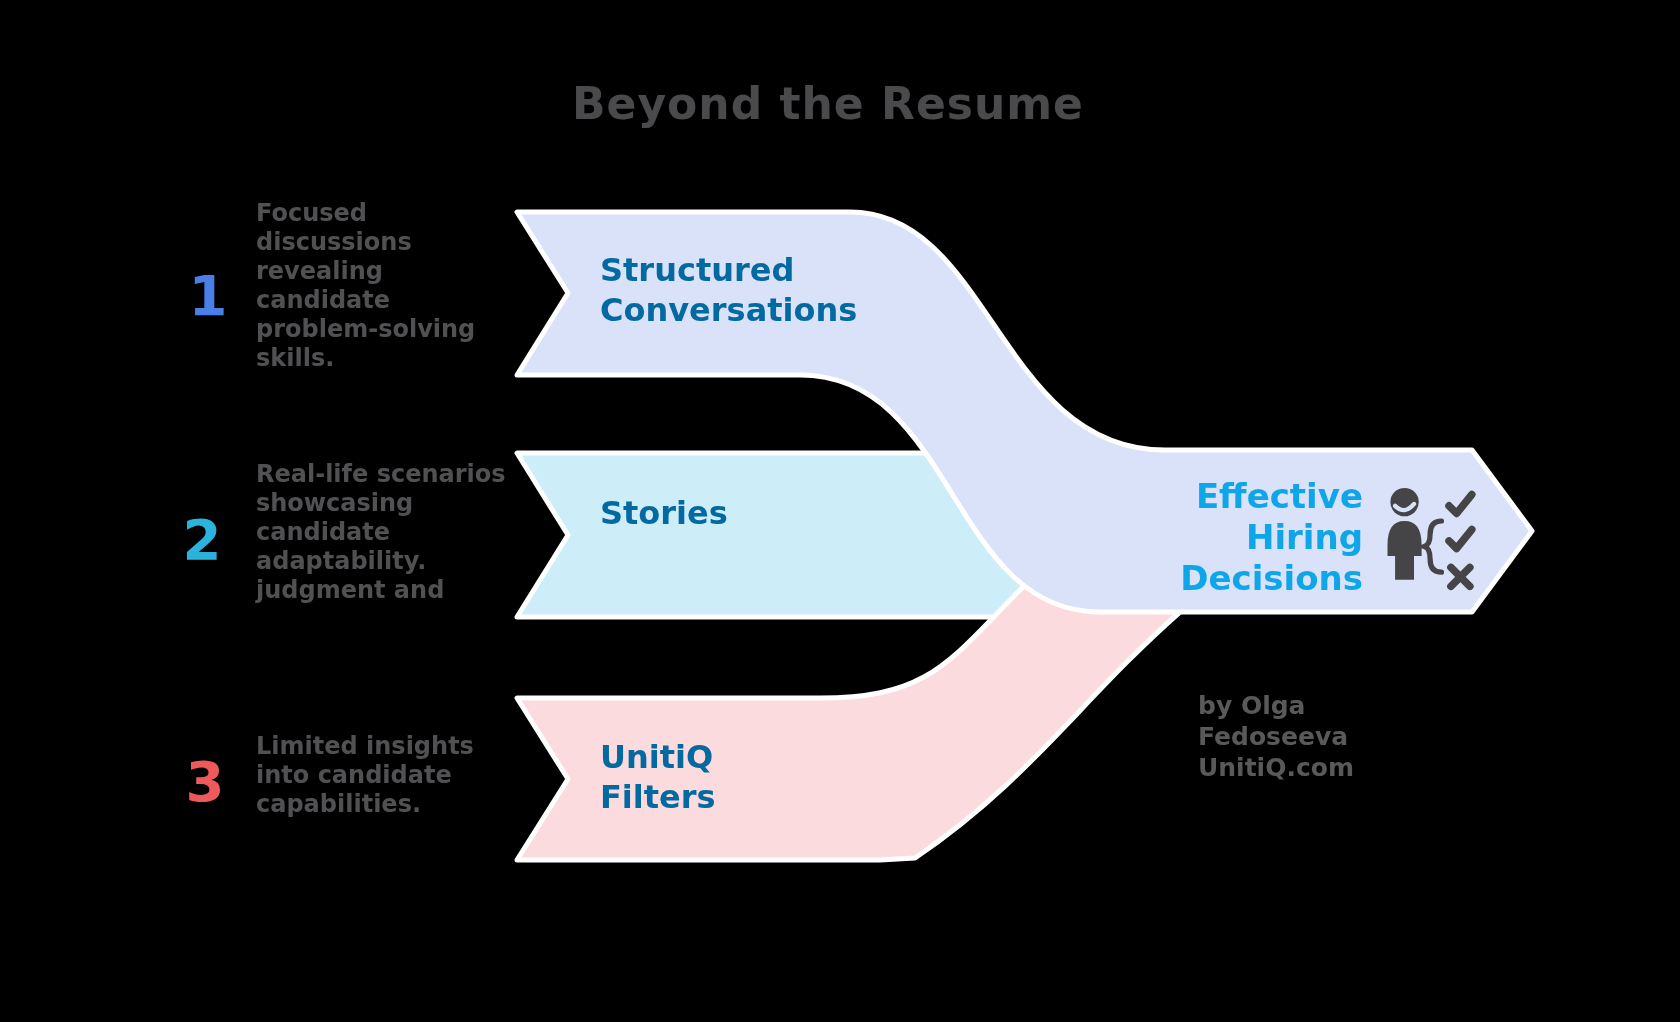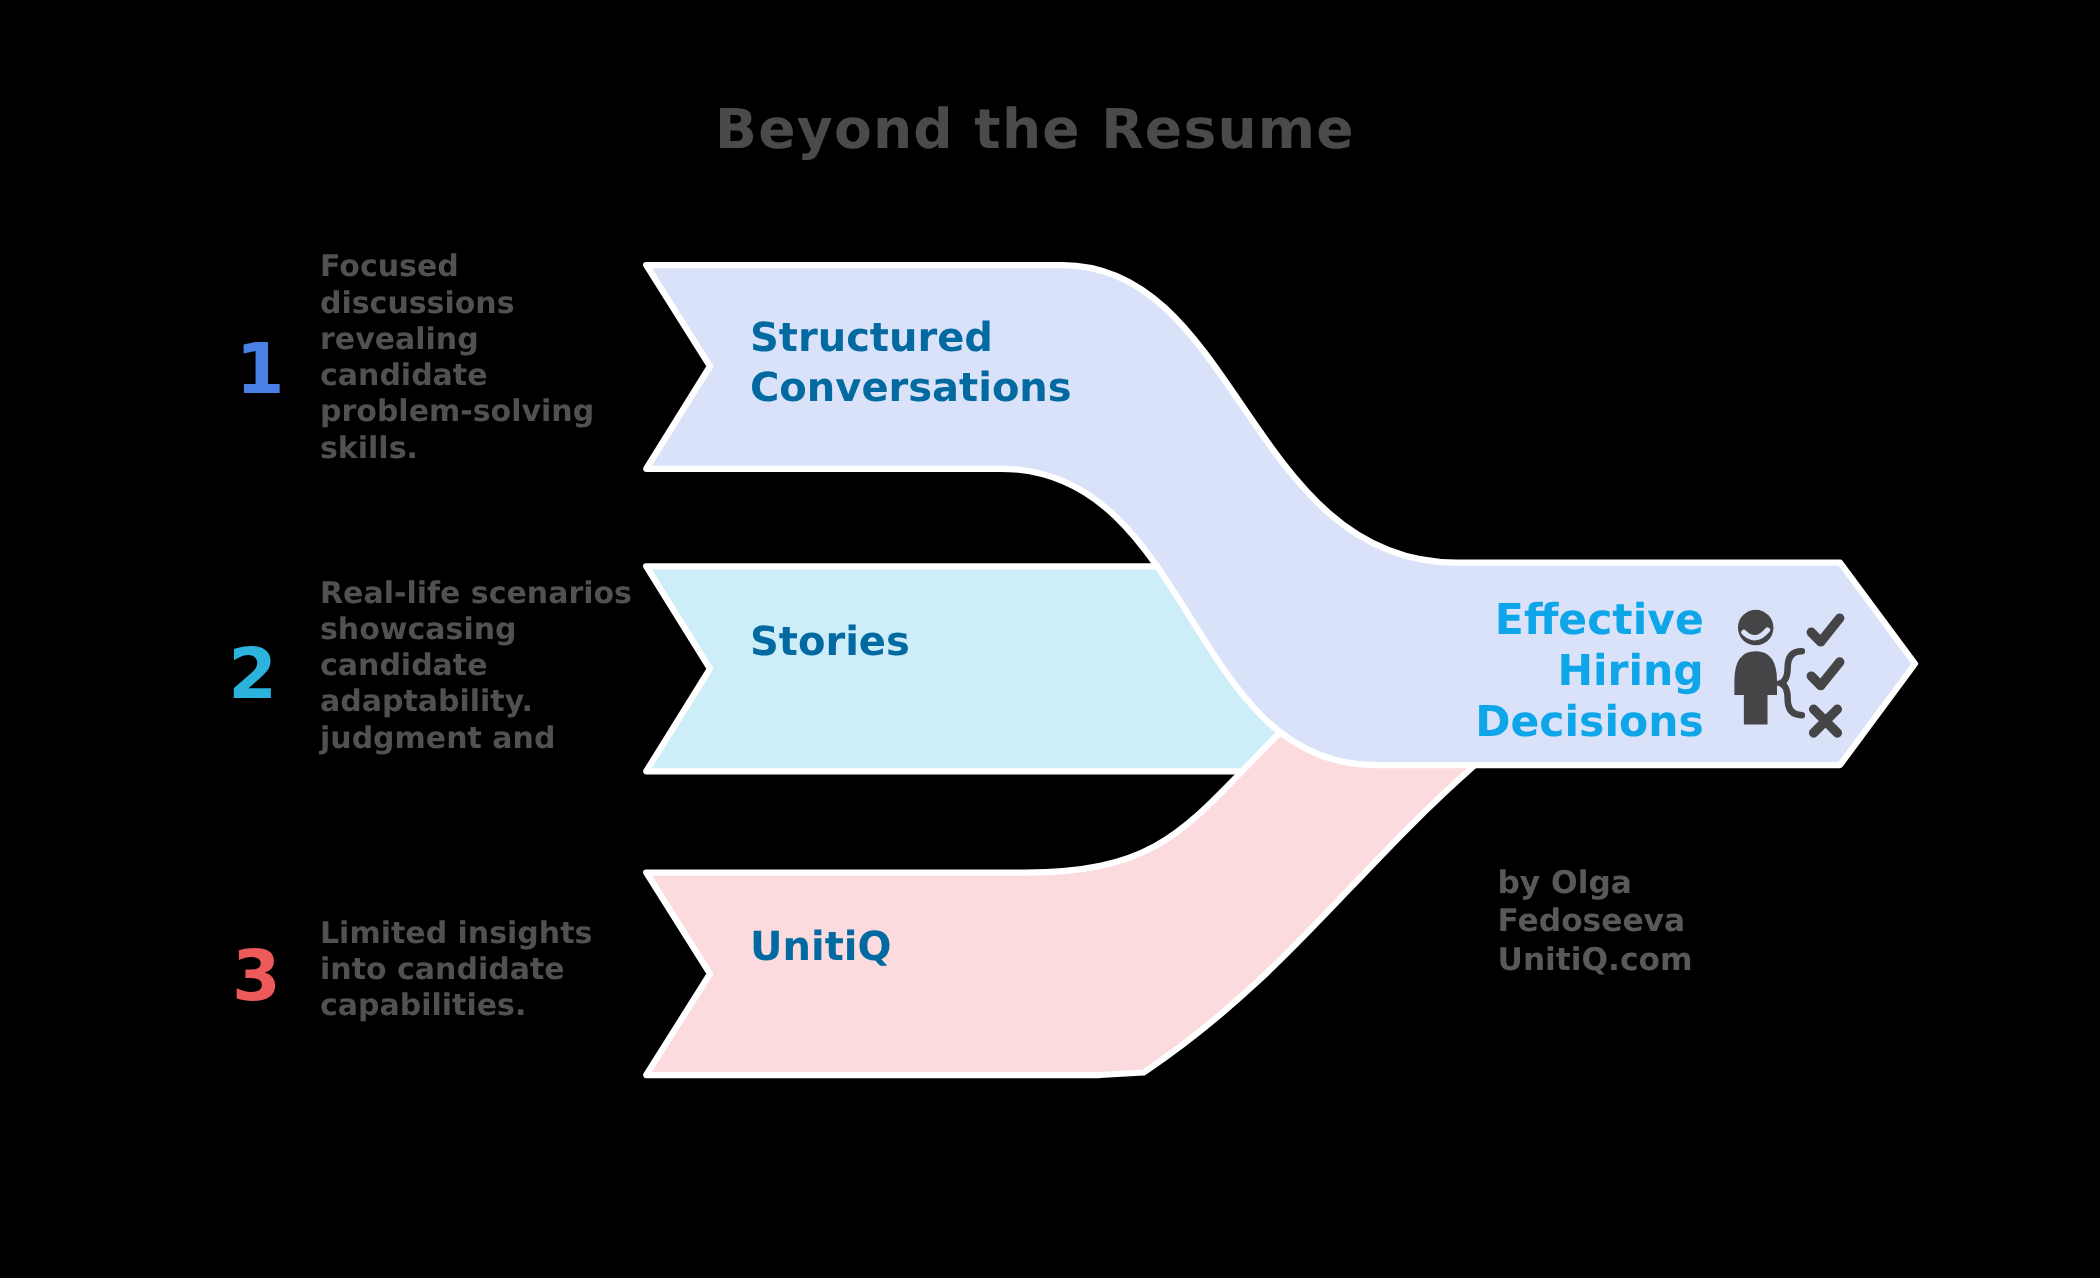--- a/index.html
+++ b/index.html
@@ -102,20 +102,21 @@
 
 <div id="flow-label-1" class="abs flow-label">
     <div>Structured</div>
     <div>Conversations</div>
   </div>
 <div id="flow-label-2" class="abs flow-label">
     <div>Stories</div>
   </div>
 <div id="flow-label-3" class="abs flow-label">
     <div>UnitiQ</div>
+    <div>Filters</div>
   </div>
 
 <div id="outcome-label" class="abs" style="color: #0ea5e9;">
     <div>Effective</div>
     <div>Hiring</div>
     <div>Decisions</div>
   </div>
 
 <svg id="outcome-icon" class="abs" width="96" height="106" viewBox="0 0 100 112">
   <circle cx="21" cy="17" r="15" fill="#454547"></circle>

